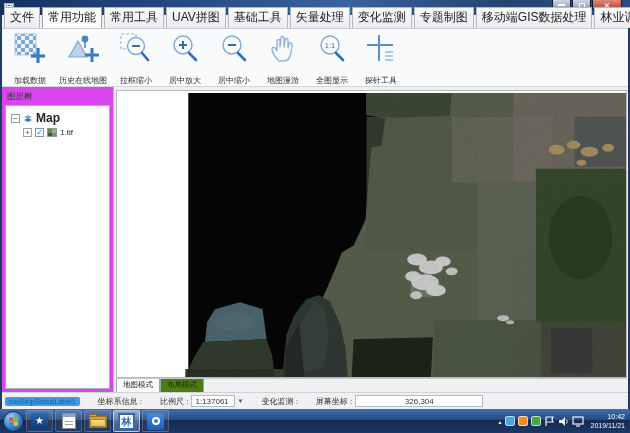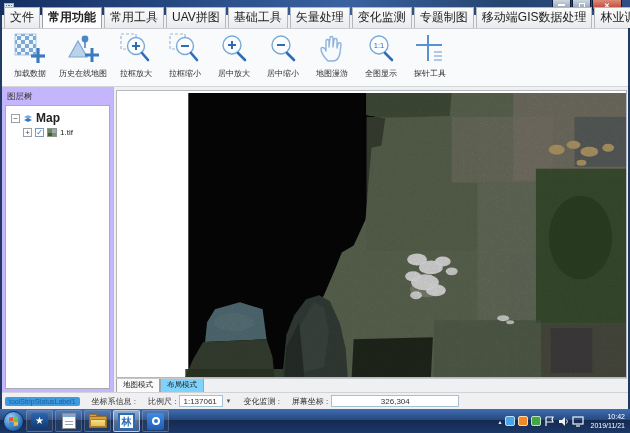--- a/index.html
+++ b/index.html
@@ -19,54 +19,54 @@
   .winbtn .bar{width:7px;height:2px;background:#fff;}
   .winbtn .box{width:6px;height:5px;border:1px solid #fff;}
   .winbtn .x{color:#fff;font-size:7px;line-height:1;font-weight:bold;}
 
   .window-body{position:absolute;left:2px;right:2px;top:15px;height:394px;background:#f0f0f0;}
 
   
   .menubar{position:absolute;left:0;top:0;width:100%;height:14px;background:#eef0f2;border-bottom:1px solid #c9cdd2;display:flex;align-items:flex-end;}
   .mtab{font-size:12px;color:#222;border:1px solid #b4b8bd;border-bottom:none;background:linear-gradient(#fbfbfb,#e9ebee);
     padding:1px 5px 2px 5px;margin-left:2px;white-space:nowrap;}
-  .mtab.active{font-weight:bold;background:#fdfdfd;border-color:#9aa0a8;}
+  .mtab.active{font-weight:normal;background:#fdfdfd;border-color:#9aa0a8;}
 
   
   .ribbon{position:absolute;left:0;top:14px;width:100%;height:58px;background:#f8fafc;border-bottom:1px solid #d4d7da;display:flex;align-items:flex-start;padding:2px 0 0 4px;}
   .tbtn{display:flex;flex-direction:column;align-items:center;min-width:48px;padding:1px 4px;margin-right:1px;}
   .tbtn svg{width:34px;height:34px;display:block;}
-  .tbtn .tlabel{font-size:8px;color:#333;margin-top:2px;white-space:nowrap;}
+  .tbtn .tlabel{font-size:8px;color:#333;margin-top:9px;white-space:nowrap;}
 
   
   .main{position:absolute;left:0;top:72px;width:100%;height:305px;background:#f0f0f0;}
-  .layer-panel{position:absolute;left:0;top:0;width:112px;height:100%;border-right:1px solid #b9bcc0;background:#c4b5fd;}
+  .layer-panel{position:absolute;left:0;top:0;width:112px;height:100%;border-right:1px solid #b9bcc0;background:#d946ef;}
   .panel-title{font-size:8.5px;color:#333;padding:4px 0 3px 5px;}
   .tree-box{position:absolute;left:3px;right:3px;top:18px;bottom:3px;background:#fff;border:1px solid #a8adb3;overflow:hidden;}
   .tree-row{display:flex;align-items:center;font-size:8px;color:#222;margin-top:5px;margin-left:5px;}
   .tree-row.child{margin-left:17px;margin-top:3px;}
   .expander{width:9px;height:9px;border:1px solid #9aa0a8;background:#fff;color:#444;font-size:8px;line-height:7px;text-align:center;margin-right:3px;flex:0 0 auto;}
   .node-ico{width:10px;height:9px;margin-right:3px;flex:0 0 auto;}
   .chk{width:9px;height:9px;border:1px solid #7a9ac0;background:#fff;color:#2a70c0;font-size:8px;line-height:8px;text-align:center;margin-right:3px;flex:0 0 auto;}
   .raster-ico{width:10px;height:9px;margin-right:3px;flex:0 0 auto;display:grid;grid-template-columns:1fr 1fr;grid-template-rows:1fr 1fr;border:1px solid #8a9a8a;}
   .raster-ico i{display:block;}
   .root-label{font-weight:bold;font-size:12px;}
 
   .map-wrap{position:absolute;left:113px;right:0;top:0;height:100%;background:#f0f0f0;}
   .map-canvas{position:absolute;left:1px;right:1px;top:3px;bottom:14px;background:#fff;border:1px solid #b5b8bc;}
   .map-canvas svg{position:absolute;left:0;top:0;width:100%;height:100%;}
 
   .map-tabs{position:absolute;left:1px;right:1px;bottom:0;height:14px;background:#eef0f2;border-top:1px solid #c5c8cc;display:flex;align-items:flex-start;}
-  .map-tab{font-size:7.5px;color:#222;border:1px solid #a0a4aa;border-top:none;padding:1px 6px 2px 6px;background:#7dd3fc;}
+  .map-tab{font-size:7.5px;color:#222;border:1px solid #a0a4aa;border-top:none;padding:1px 6px 2px 6px;background:#4d7c0f;}
   .map-tab.active{background:#fafafa;font-weight:normal;}
 
   
   .statusbar{position:absolute;left:0;bottom:0;width:100%;height:17px;background:#f0f0f2;border-top:1px solid #cfd2d6;display:flex;align-items:center;font-size:8px;color:#333;}
   .status-pill{margin-left:3px;background:#3f9ae0;color:#1a5fa0;font-size:7px;padding:1px 4px;border-radius:2px;white-space:nowrap;}
-  .sb-label{margin-left:12px;white-space:nowrap;}
+  .sb-label{margin-left:18px;white-space:nowrap;}
   .sb-field{background:#fff;border:1px solid #a9c0d4;height:12px;display:flex;align-items:center;padding:0 3px;margin-left:3px;white-space:nowrap;}
   .sb-caret{font-size:6px;color:#555;margin-left:2px;}
   .f-scale{width:44px;}
   .f-map{width:124px;font-size:7.5px;}
   .f-screen{width:128px;justify-content:center;}
 
   
   .taskbar{position:absolute;left:0;bottom:0;width:630px;height:24px;
     background:linear-gradient(#3f6db0 0%,#27497f 45%,#142a52 46%,#1c3866 100%);display:flex;align-items:center;}
   .start-orb{width:21px;height:21px;border-radius:50%;margin-left:3px;position:relative;flex:0 0 auto;
@@ -166,30 +166,20 @@
       <svg viewBox="0 0 34 34">
         <path d="M3 25 L12 9 L21 25 Z" fill="#bcd2ea" stroke="#7aa9d6" stroke-width="1.2"></path>
         <circle cx="19" cy="7" r="3.4" fill="#4a86c8"></circle>
         <line x1="19" y1="10" x2="19" y2="16" stroke="#4a86c8" stroke-width="1.6"></line>
         <line x1="26" y1="16" x2="26" y2="30" stroke="#3a7bc0" stroke-width="3"></line>
         <line x1="19" y1="23" x2="33" y2="23" stroke="#3a7bc0" stroke-width="3"></line>
       </svg>
       <span class="tlabel">历史在线地图</span>
     </div>
 
-    <div class="tbtn">
-      <svg viewBox="0 0 34 34">
-        <rect x="2" y="2" width="15" height="15" fill="none" stroke="#9ab8d8" stroke-width="1.2" stroke-dasharray="3 2"></rect>
-        <circle cx="17" cy="14" r="8.5" fill="#fbfdff" stroke="#7aa9d6" stroke-width="1.4"></circle>
-        <line x1="17" y1="10" x2="17" y2="18" stroke="#2e6db4" stroke-width="2"></line>
-        <line x1="13" y1="14" x2="21" y2="14" stroke="#2e6db4" stroke-width="2"></line>
-        <line x1="23" y1="21" x2="29" y2="28" stroke="#2e6db4" stroke-width="2.6" stroke-linecap="round"></line>
-      </svg>
-      <span class="tlabel">拉框放大</span>
-    </div>
 
     <div class="tbtn">
       <svg viewBox="0 0 34 34">
         <rect x="2" y="2" width="15" height="15" fill="none" stroke="#9ab8d8" stroke-width="1.2" stroke-dasharray="3 2"></rect>
         <circle cx="17" cy="14" r="8.5" fill="#fbfdff" stroke="#7aa9d6" stroke-width="1.4"></circle>
         <line x1="13" y1="14" x2="21" y2="14" stroke="#2e6db4" stroke-width="2"></line>
         <line x1="23" y1="21" x2="29" y2="28" stroke="#2e6db4" stroke-width="2.6" stroke-linecap="round"></line>
       </svg>
       <span class="tlabel">拉框缩小</span>
     </div>

